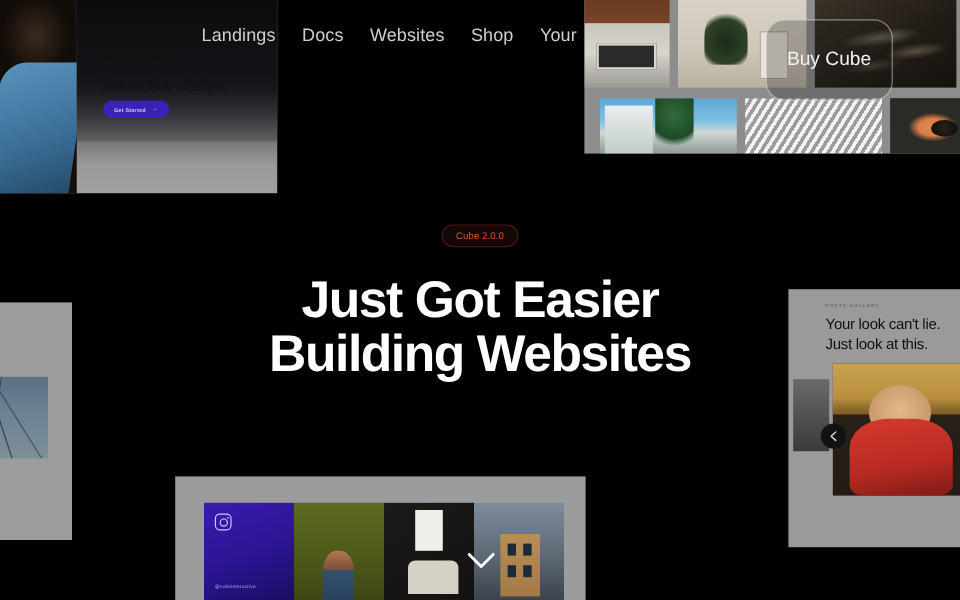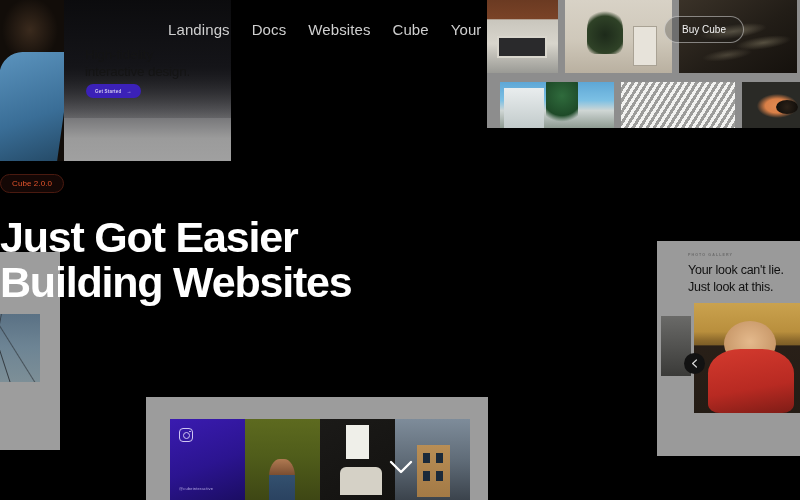--- a/index.html
+++ b/index.html
@@ -62,21 +62,21 @@
   .topnav{
     position:absolute; left:168px; top:21px; display:flex; gap:22px;
     z-index:40;
   }
   .topnav a{
     color:#cfcfcf; font-size:15px; text-decoration:none; letter-spacing:.1px;
   }
   .buy-btn{
     position:absolute; right:56px; top:16px; z-index:40;
     border:1px solid rgba(255,255,255,.45);
-    color:#f2f2f2; font-size:10px; padding:7px 17px; border-radius:16px;
+    color:#f2f2f2; font-size:16px; padding:24px 17px; border-radius:16px;
     background:rgba(20,20,20,.25); cursor:pointer;
   }
 
   
   #tr-card{ left:487px; top:0px; width:313px; height:128px; background:#8d8d8d; }
   .tr-row{ position:absolute; display:flex; gap:7px; }
   .tr-row.r1{ left:0px; top:0px; }
   .tr-row.r2{ left:13px; top:82px; }
   .tile{ height:73px; }
   .tr-row.r2 .tile{ height:46px; }
@@ -256,21 +256,21 @@
       linear-gradient(#1b2a3a 0 0) 19px 8px/7px 10px no-repeat,
       linear-gradient(#1b2a3a 0 0) 6px 26px/7px 10px no-repeat,
       linear-gradient(#1b2a3a 0 0) 19px 26px/7px 10px no-repeat,
       linear-gradient(180deg,#b98e55 0%,#a37a46 100%);
   }
   .chev-down{
     position:absolute; left:389px; top:460px; z-index:30; cursor:pointer;
   }
 
   
-  .hero{ position:absolute; left:0; right:0; top:172px; text-align:left; z-index:25; }
+  .hero{ position:absolute; left:0; right:0; top:186px; text-align:center; z-index:25; }
   .badge{
     display:inline-block; border:1px solid #4a1a10; color:#e2542c;
     font-size:8px; padding:4px 11px; border-radius:11px; letter-spacing:.1px;
     background:#140705; cursor:pointer;
   }
   .hero-title{
     margin-top:22px; color:#fff; font-weight:700; font-size:43px;
     line-height:1.04; letter-spacing:-1.2px;
   }
   .hero-title span{ display:block; }
@@ -304,21 +304,21 @@
       <div class="tile t-blue"></div>
       <div class="tile t-blinds"></div>
       <div class="tile t-fruit"></div>
     </div>
   </div>
 
   <nav class="topnav">
     <a href="#">Landings</a>
     <a href="#">Docs</a>
     <a href="#">Websites</a>
-    <a href="#">Cube</a>
+    <a href="#">Shop</a>
     <a href="#">Your</a>
   </nav>
   <button class="buy-btn">Buy Cube</button>
 
   <div class="card" id="lm-card">
     <div id="lm-photo"></div>
 
   </div>
 
   <div class="card" id="rm-card">

